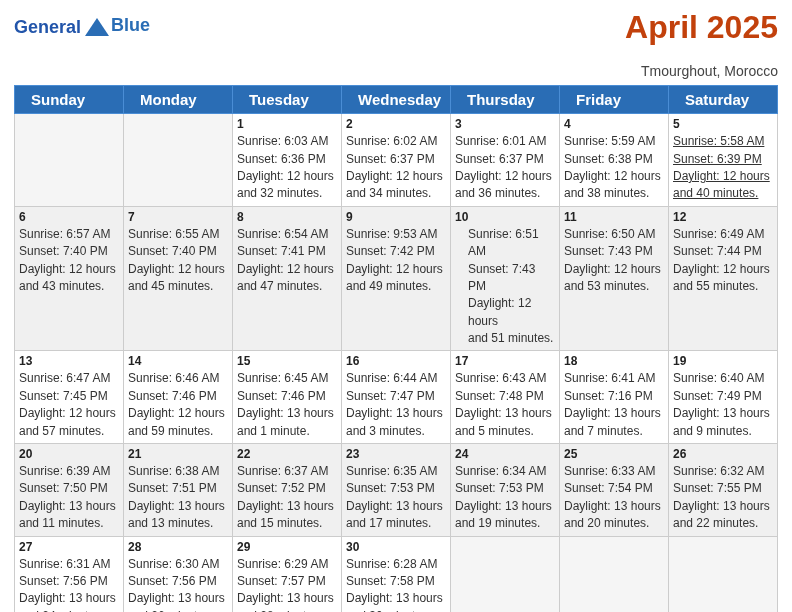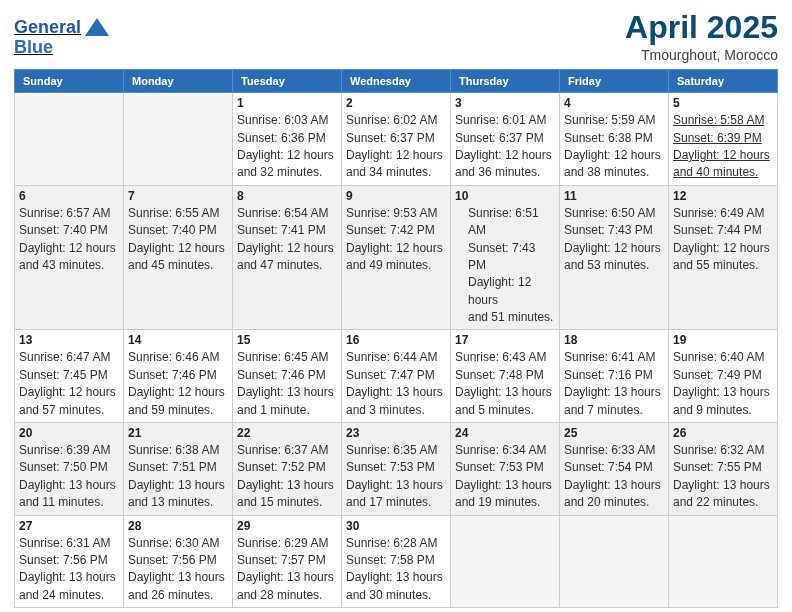--- a/index.html
+++ b/index.html
@@ -40,39 +40,39 @@
       width: 28px;
       height: 28px;
       margin-left: 2px;
     }
     .title-block {
       text-align: right;
     }
     .title-month {
       font-size: 32px;
       font-weight: bold;
-      color: #0c4a6e;
+      color: #c2410c;
       line-height: 1.1;
     }
     .title-location {
       font-size: 14px;
       color: #444;
-      margin-top: 2px;
+      margin-top: 18px;
     }
     .calendar {
       width: 100%;
       border-collapse: collapse;
       table-layout: fixed;
     }
     .calendar th {
       background: #2a6db5;
       color: #fff;
-      font-size: 11px;
+      font-size: 15px;
       font-weight: bold;
-      padding: 5px 8px;
+      padding: 5px 16px;
       text-align: left;
       border: 1px solid #4a8dd5;
     }
     .calendar td {
       border: 1px solid #ccc;
       vertical-align: top;
       padding: 3px 4px;
       height: 86px;
       background: #fff;
       font-size: 9.5px;
@@ -96,21 +96,21 @@
     .row-shaded td {
       background: #f0f0f0;
     }
   </style>
 </head>
 <body>
 
 <div class="page">
   <div class="header-row">
     <div class="logo">
-      <div style="display:flex;flex-direction:column;align-items:flex-start;text-decoration:underline;">
+      <div style="display:flex;flex-direction:row;align-items:center;">
         <div style="display:flex;align-items:center;">
           <span class="logo-text"><span>General</span></span>
           <svg class="logo-icon" viewBox="0 0 28 28">
             <polygon points="14,4 26,22 2,22" fill="#2a6db5"></polygon>
           </svg>
         </div>
         <span class="logo-text" style="color:#2a6db5;margin-top:-4px;">Blue</span>
       </div>
     </div>
     <div class="title-block">

